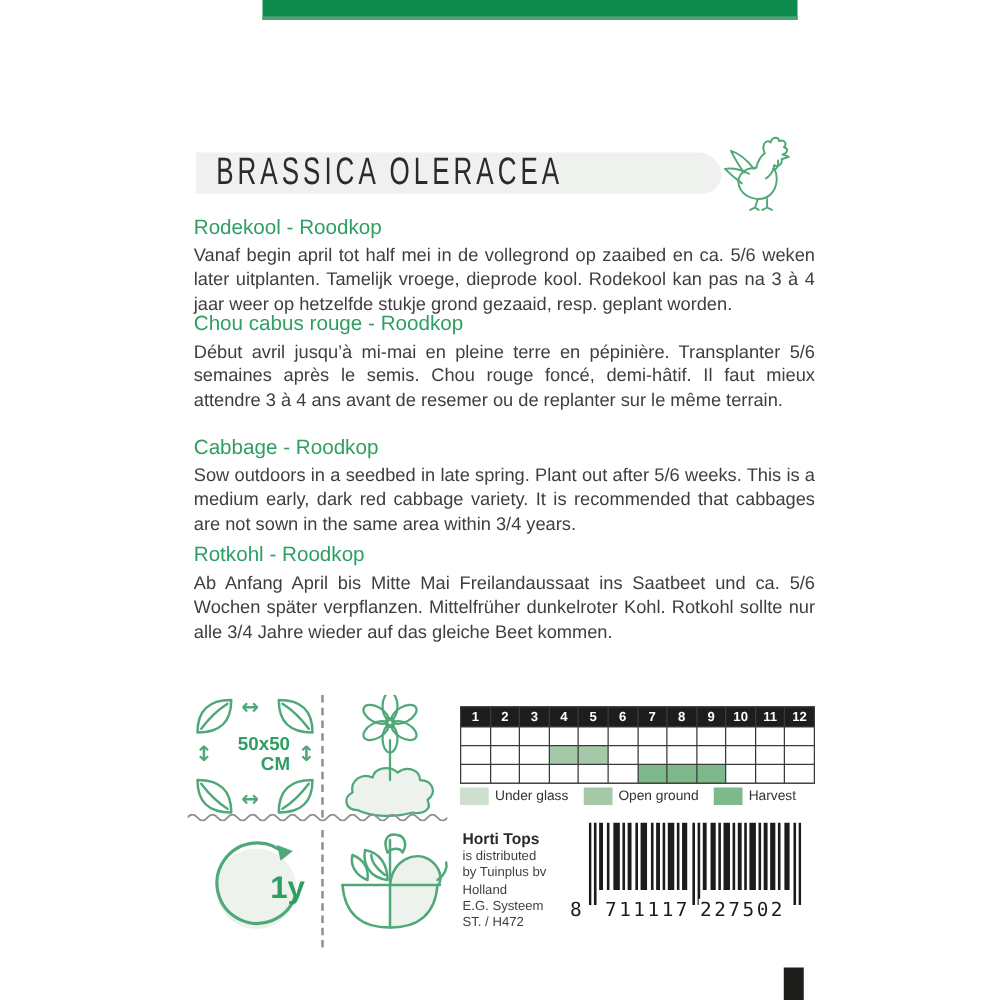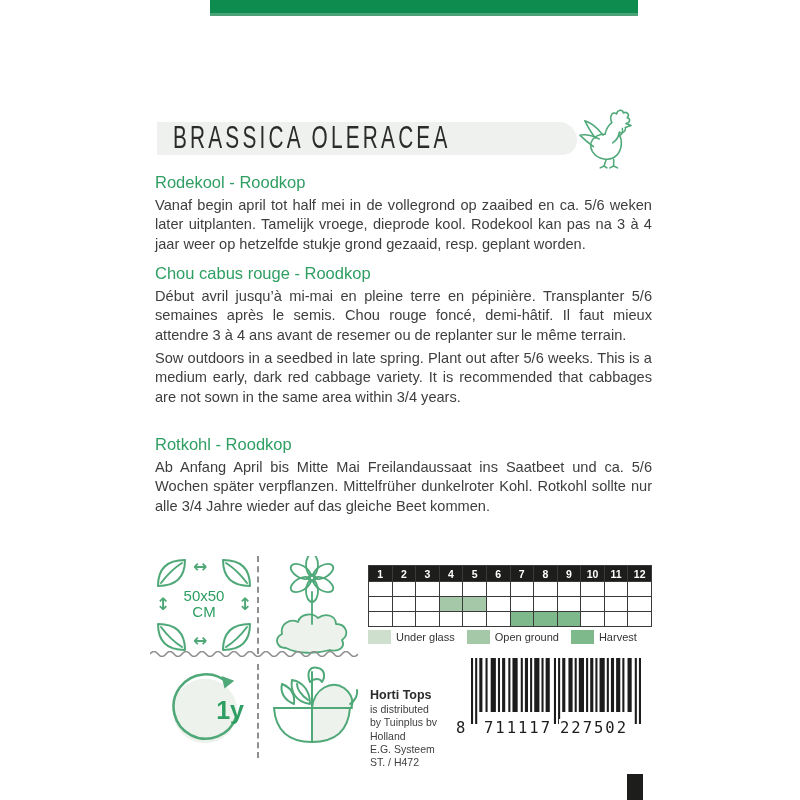--- a/index.html
+++ b/index.html
@@ -15,38 +15,38 @@
   .stroke{stroke:var(--icon-green);fill:none;stroke-width:1.8;stroke-linecap:round;stroke-linejoin:round;}
   .pale{fill:var(--icon-fill);}
   .lang{position:absolute;left:155px;width:497px;}
   .lang h2{margin:0 0 4px 0;font-size:16.5px;font-weight:normal;color:var(--heading-green);}
   .lang p{margin:0;font-size:14.6px;line-height:19.4px;color:var(--body-text);text-align:justify;}
   .icon-cell{position:absolute;}
   .dash-v{position:absolute;width:0;border-left:2px dashed #8f8f8f;}
   .wavy-h{position:absolute;height:6px;}
   .arrow{position:absolute;color:var(--icon-green);font-family:"DejaVu Sans",sans-serif;
          font-weight:bold;font-size:17px;line-height:1;}
-  .dim-label{position:absolute;left:24px;top:32px;width:56px;text-align:center;
-         color:var(--heading-green);font-weight:normal;font-size:15px;line-height:16px;}
+  .dim-label{position:absolute;left:24px;top:32px;width:56px;text-align:right;
+         color:var(--heading-green);font-weight:bold;font-size:15px;line-height:16px;}
   .cycle{position:absolute;left:14px;top:8px;width:78px;height:78px;}
   .cycle svg{position:absolute;inset:0;}
   .cycle-label{position:absolute;left:0;top:24px;width:78px;text-align:right;
          color:var(--heading-green);font-weight:bold;font-size:25px;}
   .calendar{position:absolute;left:368px;top:565px;width:282px;display:grid;
          grid-template-columns:repeat(12,1fr);grid-template-rows:15px 14px 14px 14px;gap:1px;
          background:var(--grid-line);border:1px solid var(--grid-line);}
   .cal-cell{background:#fff;}
   .cal-head{color:#fff;font-size:10.5px;font-weight:bold;display:flex;
          align-items:center;justify-content:center;}
   .legend{position:absolute;left:368px;top:630px;width:286px;display:flex;align-items:center;}
   .legend-item{display:flex;align-items:center;}
   .legend-swatch{width:23px;height:14px;display:inline-block;}
   .legend-label{font-size:11px;color:#333;margin:0 12px 0 5px;white-space:nowrap;}
   .distributor{position:absolute;left:370px;top:665px;width:100px;color:#3f3f3f;}
-  .distributor .d-name{font-size:12.5px;font-weight:bold;color:#2b2b2b;margin-bottom:1px;margin-top:24px;}
+  .distributor .d-name{font-size:12.5px;font-weight:bold;color:#2b2b2b;margin-bottom:1px;}
   .distributor div{font-size:10.5px;line-height:13.2px;}
   .barcode{position:absolute;left:455px;top:658px;width:192px;height:86px;}
   .barcode svg{position:absolute;left:16px;top:0;width:170px;height:66px;}
   .bc-digit{position:absolute;top:61px;font-family:"DejaVu Sans Mono",monospace;
          font-size:15.5px;color:#1c1c1c;background:#fff;letter-spacing:2px;padding:0 1px;}
   .reg-mark{position:absolute;left:627px;top:774px;width:16px;height:26px;background:var(--mark-black);}
 </style>
 </head>
 <body>
 
@@ -69,25 +69,26 @@
       <path d="M26,28 C20,20 14,15 7,13 C11,21 14,26 18,31"></path>
       <path d="M22,32 C14,28 8,27 2,28 C8,34 12,37 16,40"></path>
       <path d="M29,54 L27,60 M27,60 L23,62 M27,60 L30,62 M37,53 L37,60 M37,60 L33,62 M37,60 L41,62"></path>
     </g>
   </svg>
 
   <section class="lang" style="top:173px">
     <h2>Rodekool - Roodkop</h2>
     <p>Vanaf begin april tot half mei in de vollegrond op zaaibed en ca. 5/6 weken later uitplanten. Tamelijk vroege, dieprode kool. Rodekool kan pas na 3 à 4 jaar weer op hetzelfde stukje grond gezaaid, resp. geplant worden.</p>
   </section>
-  <section class="lang" style="top:264px">
+  <section class="lang" style="top:250px">
     <h2>Chou cabus rouge - Roodkop</h2>
     <p>Début avril jusqu’à mi-mai en pleine terre en pépinière. Transplanter 5/6 semaines après le semis. Chou rouge foncé, demi-hâtif. Il faut mieux attendre 3 à 4 ans avant de resemer ou de replanter sur le même terrain.</p>
   </section>
   <section class="lang" style="top:349px">
+    <h2>Cabbage - Roodkop</h2>
     <p>Sow outdoors in a seedbed in late spring. Plant out after 5/6 weeks. This is a medium early, dark red cabbage variety. It is recommended that cabbages are not sown in the same area within 3/4 years.</p>
   </section>
   <section class="lang" style="top:435px">
     <h2>Rotkohl - Roodkop</h2>
     <p>Ab Anfang April bis Mitte Mai Freilandaussaat ins Saatbeet und ca. 5/6 Wochen später verpflanzen. Mittelfrüher dunkelroter Kohl. Rotkohl sollte nur alle 3/4 Jahre wieder auf das gleiche Beet kommen.</p>
   </section>
 
   <div class="icon-cell" style="left:152px;top:556px;width:104px;height:98px">
     <svg viewBox="0 0 104 98" style="position:absolute;inset:0">
       <g class="stroke" style="stroke-width:2">

